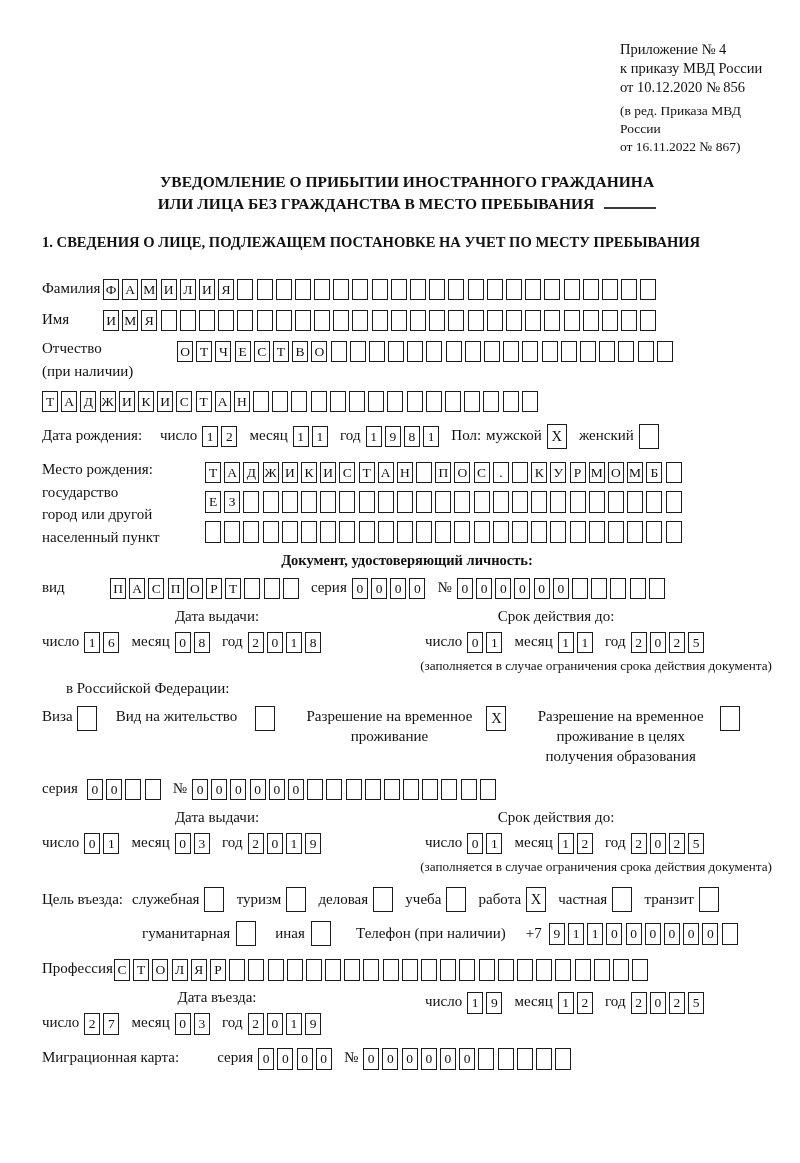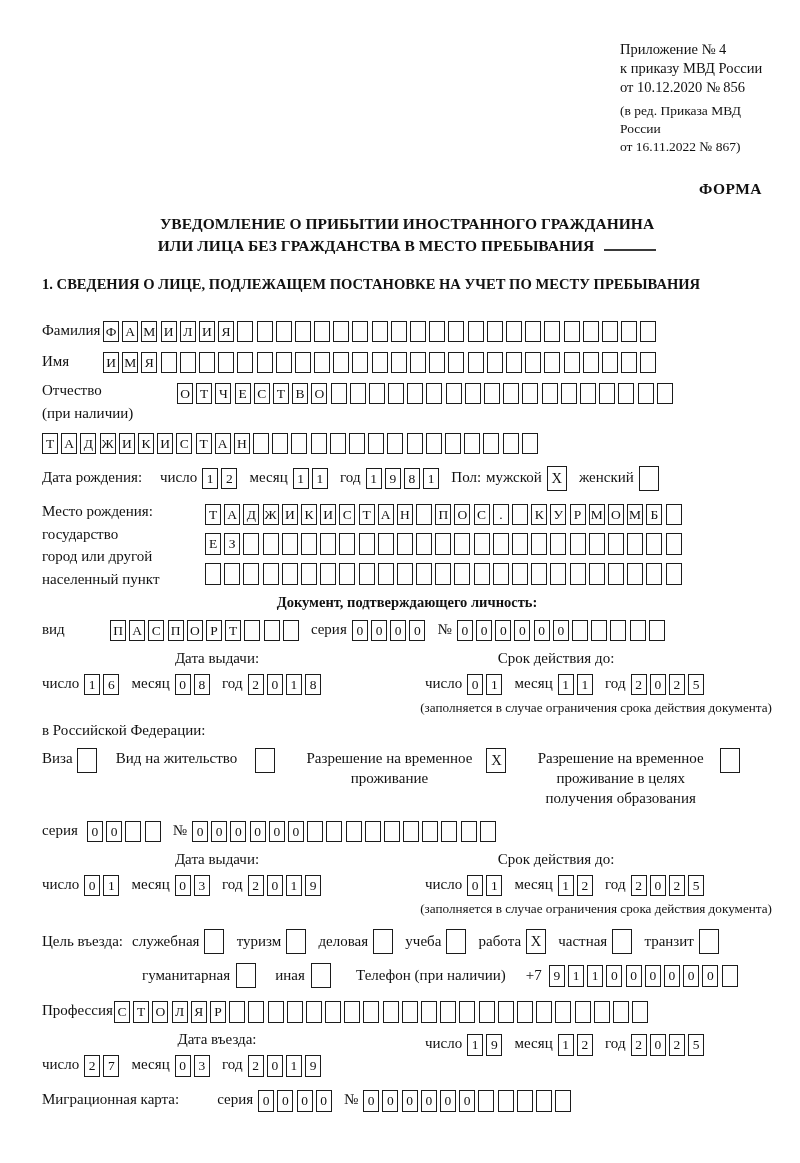--- a/index.html
+++ b/index.html
@@ -83,21 +83,20 @@
 <div class="page">
 
   <div class="hnote">
     <div>Приложение № 4</div>
     <div>к приказу МВД России</div>
     <div>от 10.12.2020 № 856</div>
     <div class="amend gap">(в ред. Приказа МВД России</div>
     <div class="amend">от 16.11.2022 № 867)</div>
   </div>
 
-  <div class="forma">ФОРМА</div>
 
   <div class="title">
     <div>УВЕДОМЛЕНИЕ О ПРИБЫТИИ ИНОСТРАННОГО ГРАЖДАНИНА</div>
     <div>
       <span>ИЛИ ЛИЦА БЕЗ ГРАЖДАНСТВА В МЕСТО ПРЕБЫВАНИЯ</span><span class="blank"></span>
     </div>
   </div>
 
   <div class="sec">1. СВЕДЕНИЯ О ЛИЦЕ, ПОДЛЕЖАЩЕМ ПОСТАНОВКЕ НА УЧЕТ ПО МЕСТУ ПРЕБЫВАНИЯ</div>
 
@@ -145,21 +144,21 @@
       <div>город или другой</div>
       <div>населенный пункт</div>
     </span>
     <span class="stack">
       <span class="boxes"><span class="box">Т</span><span class="box">А</span><span class="box">Д</span><span class="box">Ж</span><span class="box">И</span><span class="box">К</span><span class="box">И</span><span class="box">С</span><span class="box">Т</span><span class="box">А</span><span class="box">Н</span><span class="box"></span><span class="box">П</span><span class="box">О</span><span class="box">С</span><span class="box">.</span><span class="box"></span><span class="box">К</span><span class="box">У</span><span class="box">Р</span><span class="box">М</span><span class="box">О</span><span class="box">М</span><span class="box">Б</span><span class="box"></span></span>
       <span class="boxes"><span class="box">Е</span><span class="box">З</span><span class="box"></span><span class="box"></span><span class="box"></span><span class="box"></span><span class="box"></span><span class="box"></span><span class="box"></span><span class="box"></span><span class="box"></span><span class="box"></span><span class="box"></span><span class="box"></span><span class="box"></span><span class="box"></span><span class="box"></span><span class="box"></span><span class="box"></span><span class="box"></span><span class="box"></span><span class="box"></span><span class="box"></span><span class="box"></span><span class="box"></span></span>
       <span class="boxes"><span class="box"></span><span class="box"></span><span class="box"></span><span class="box"></span><span class="box"></span><span class="box"></span><span class="box"></span><span class="box"></span><span class="box"></span><span class="box"></span><span class="box"></span><span class="box"></span><span class="box"></span><span class="box"></span><span class="box"></span><span class="box"></span><span class="box"></span><span class="box"></span><span class="box"></span><span class="box"></span><span class="box"></span><span class="box"></span><span class="box"></span><span class="box"></span><span class="box"></span></span>
     </span>
   </div>
 
-  <div class="center-bold">Документ, подтверждающего личность:</div>
+  <div class="center-bold">Документ, удостоверяющий личность:</div>
 
   <div class="frow">
     <span class="lbl w68">вид</span>
     <span class="boxes"><span class="box">П</span><span class="box">А</span><span class="box">С</span><span class="box">П</span><span class="box">О</span><span class="box">Р</span><span class="box">Т</span><span class="box"></span><span class="box"></span><span class="box"></span></span>
     <span class="dlbl">серия</span>
     <span class="boxes"><span class="box">0</span><span class="box">0</span><span class="box">0</span><span class="box">0</span></span>
     <span class="dlbl">№</span>
     <span class="boxes"><span class="box">0</span><span class="box">0</span><span class="box">0</span><span class="box">0</span><span class="box">0</span><span class="box">0</span><span class="box"></span><span class="box"></span><span class="box"></span><span class="box"></span><span class="box"></span></span>
   </div>
 
@@ -182,21 +181,21 @@
         <span class="boxes"><span class="box">0</span><span class="box">1</span></span>
         <span class="dlbl">месяц</span>
         <span class="boxes"><span class="box">1</span><span class="box">1</span></span>
         <span class="dlbl">год</span>
         <span class="boxes"><span class="box">2</span><span class="box">0</span><span class="box">2</span><span class="box">5</span></span>
       </div>
     </div>
   </div>
   <div class="note">(заполняется в случае ограничения срока действия документа)</div>
 
-  <div class="plain" style="margin-top:2px;">в Российской Федерации:</div>
+  <div class="plain" style="margin-top:2px;margin-left:24px;">в Российской Федерации:</div>
 
   <div class="optrow">
     <span class="optlabel">Виза</span>
     <span class="boxes check optbox" style="margin-left:4px;"><span class="box"></span></span>
     <span class="optlabel optml" style="margin-left:16px;">Вид на жительство</span>
     <span class="boxes check optbox" style="margin-left:18px;"><span class="box"></span></span>
     <span class="optlabel optml optc w175" style="margin-left:22px;">Разрешение на временное проживание</span>
     <span class="boxes check optbox"><span class="box">X</span></span>
     <span class="optlabel optml optc w190" style="margin-left:20px;">Разрешение на временное проживание в целях получения образования</span>
     <span class="boxes check optbox"><span class="box"></span></span>

